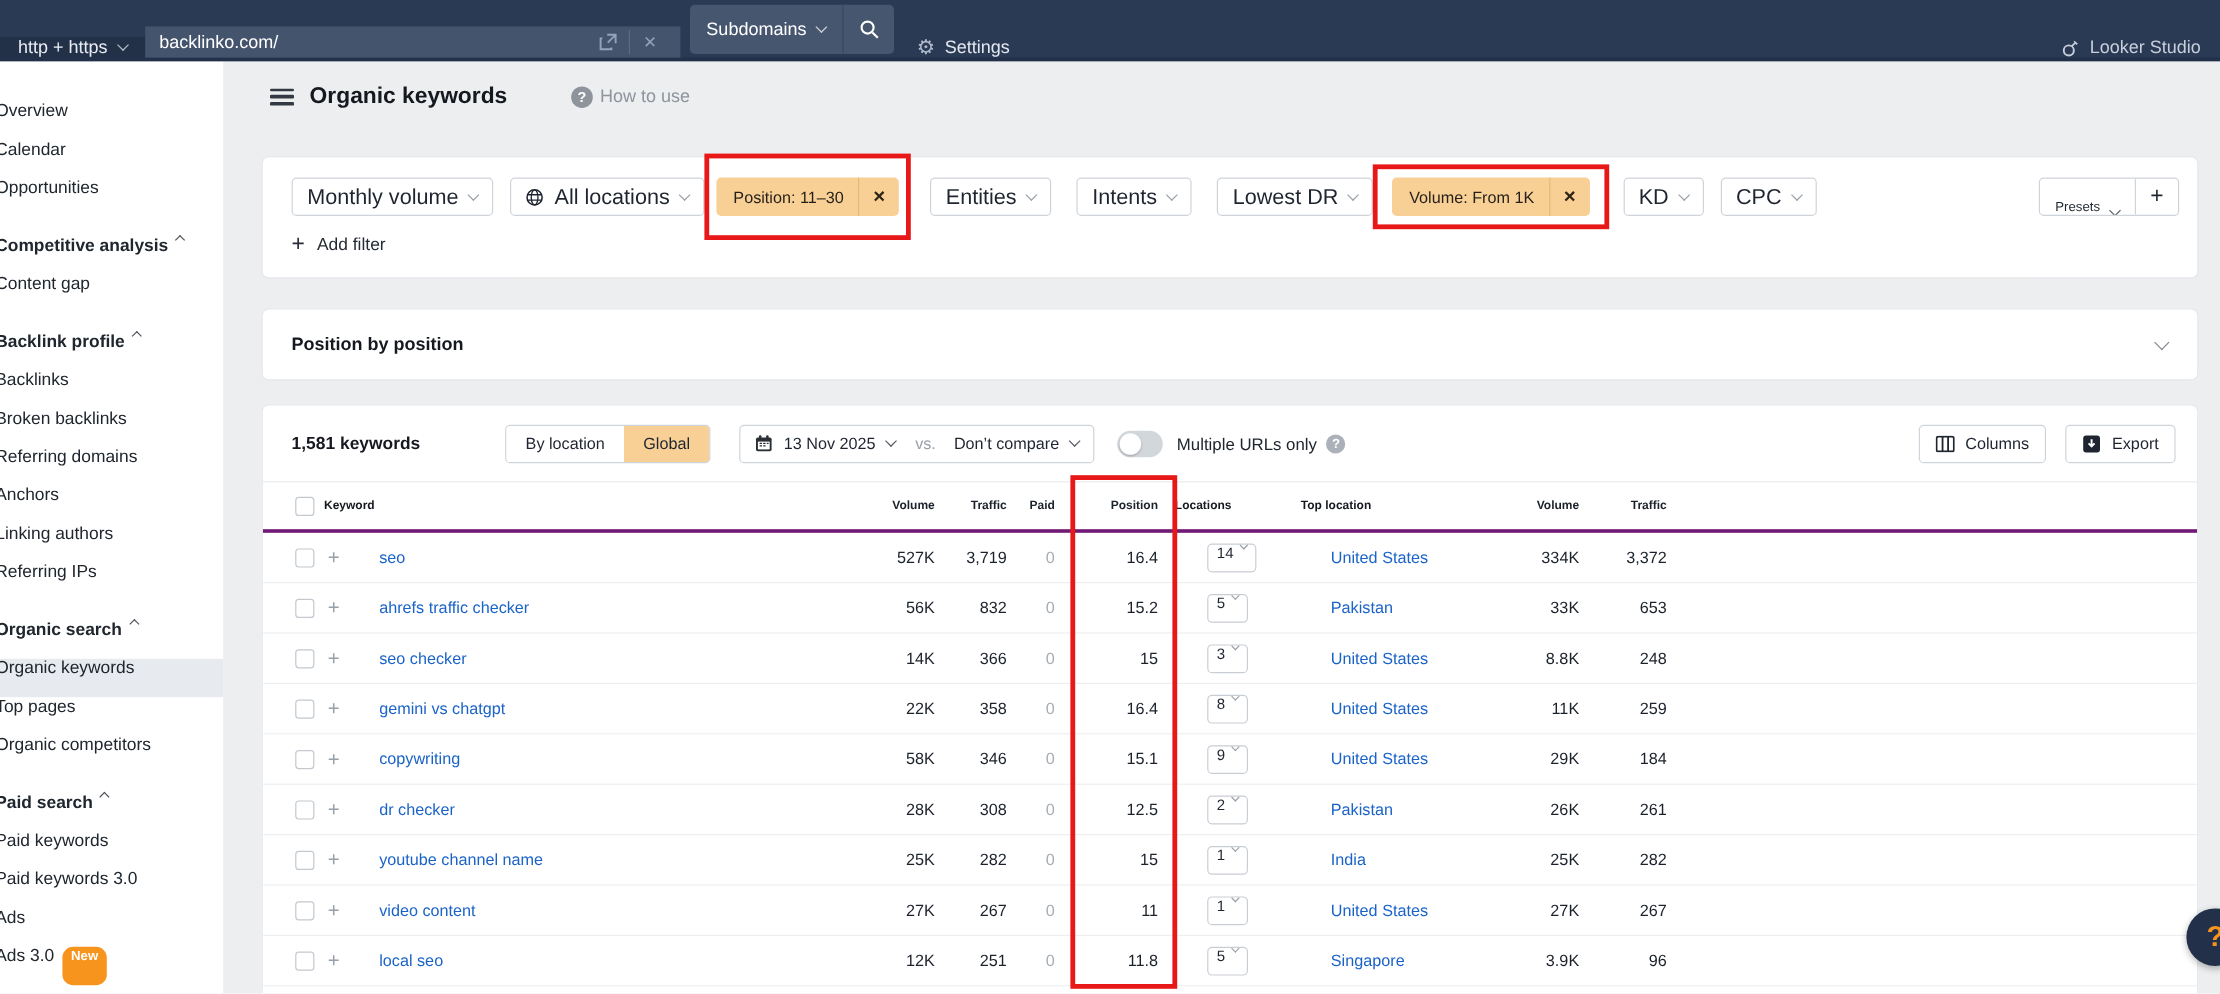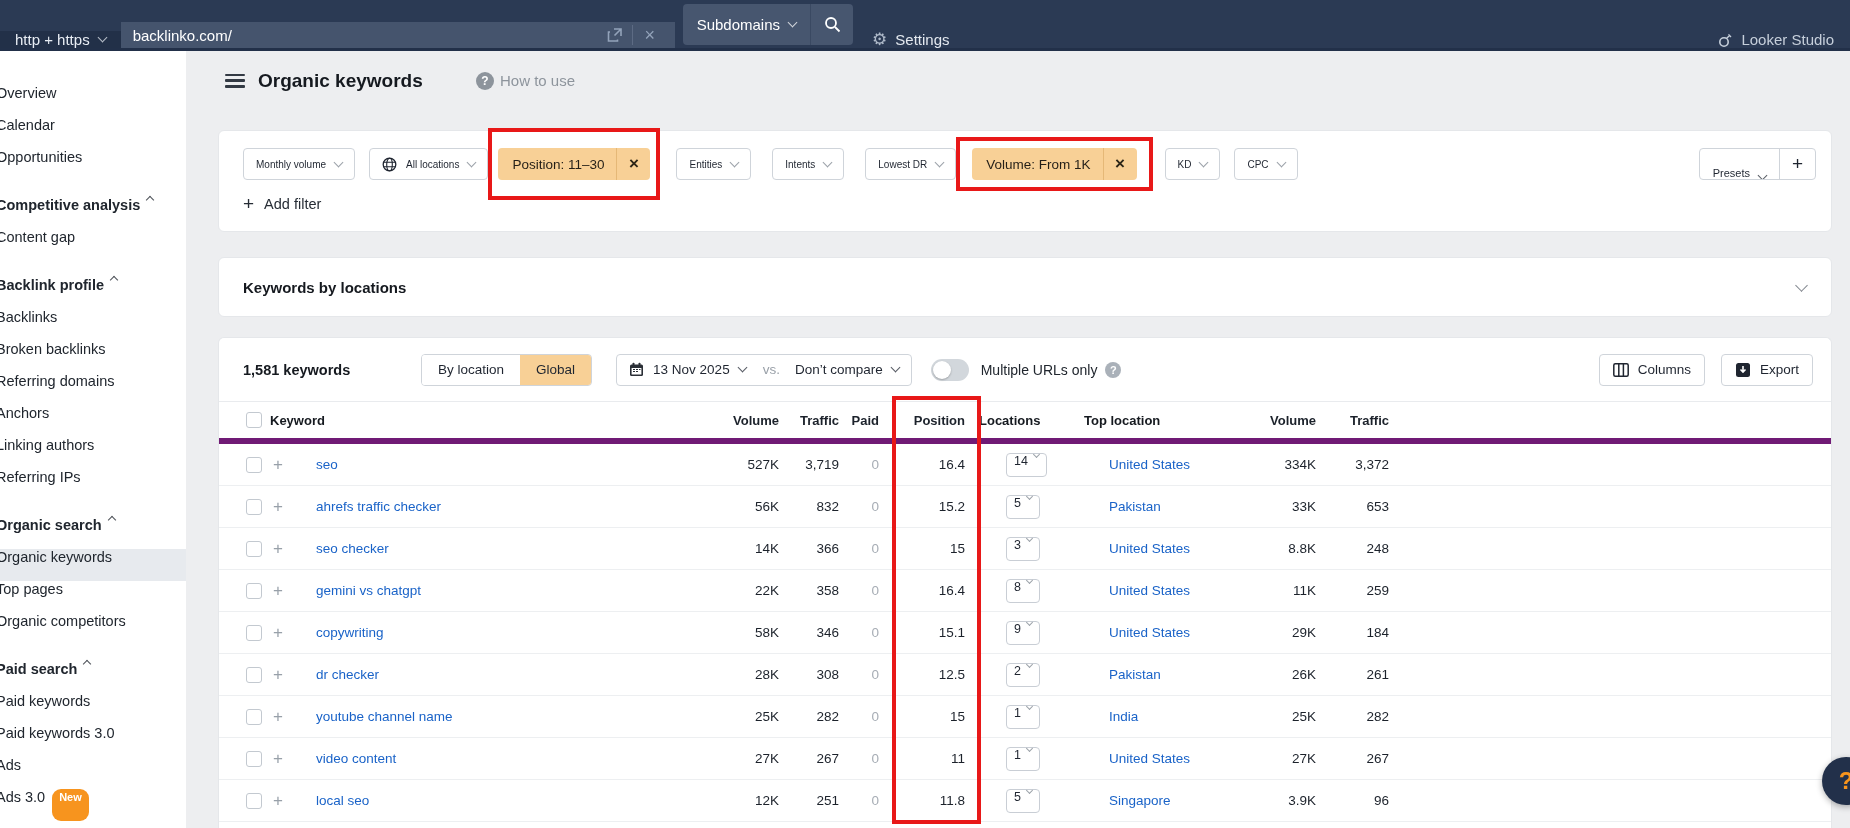--- a/index.html
+++ b/index.html
@@ -7,21 +7,21 @@
   body {
     font-family:"Liberation Sans","DejaVu Sans",sans-serif;
     background:#edeef0; position:relative; color:#1f2530; font-size:14px;
   }
 
   
   .topbar{position:absolute;left:0;top:0;width:1850px;height:51px;background:#2b3a54;
     border-bottom:3px solid #223049;display:flex;align-items:flex-end;z-index:20;}
   .tb-protocol{background:#223048;display:flex;align-items:center;gap:9px;padding:0 15px;
     color:#e8edf4;font-size:15px;cursor:pointer;}
-  .tb-url{background:#45546d;width:554px;display:flex;align-items:center;padding:0 12px;color:#ffffff;font-size:15px;}
+  .tb-url{background:#45546d;width:446px;display:flex;align-items:center;padding:0 12px;color:#ffffff;font-size:15px;}
   .tb-url .spacer{flex:1;}
   .tb-icon{display:flex;align-items:center;justify-content:center;width:26px;height:26px;color:#93a3ba;}
   .tb-divider{width:1px;height:20px;background:#5d6b84;margin:0 4px;}
   .tb-group{margin-left:8px;align-self:center;height:41px;background:#47566f;border-radius:4px;
     display:flex;align-items:stretch;overflow:hidden;}
   .tb-subdomains{display:flex;align-items:center;gap:9px;padding:4px 14px;color:#ffffff;font-size:15px;cursor:pointer;}
   .tb-search{display:flex;align-items:center;justify-content:center;width:43px;border-left:1px solid #3a4962;cursor:pointer;}
   .tb-settings{display:flex;align-items:center;gap:8px;margin-left:19px;color:#e3e8ef;font-size:15px;cursor:pointer;}
   .tb-gear{color:#aeb9c9;font-size:17px;line-height:1;}
   .tb-right{margin-left:auto;display:flex;align-items:center;gap:9px;padding-right:16px;color:#c6cfdb;font-size:15px;cursor:pointer;}
@@ -47,21 +47,21 @@
   .page-title{position:absolute;left:72px;font-size:19px;font-weight:700;color:#15191f;}
   .help-circ{position:absolute;left:290px;width:18px;height:18px;border-radius:50%;background:#8d949c;color:#fff;
     font-size:12px;font-weight:700;display:flex;align-items:center;justify-content:center;cursor:pointer;}
   .howto{position:absolute;left:314px;font-size:15px;color:#8d949c;cursor:pointer;}
 
   
   .card{position:absolute;background:#fff;border:1px solid #e5e7ea;border-radius:6px;}
   .card-filters{left:218px;top:130px;width:1614px;height:102px;}
   .filter-row{display:flex;align-items:center;padding:17px 15px 0 24px;}
   .btn{display:inline-flex;align-items:center;gap:9px;height:32px;padding:0 12px;background:#fff;
-    border:1px solid #cfd4da;border-radius:4px;font-size:10px;color:#1f2530;cursor:pointer;white-space:nowrap;}
+    border:1px solid #cfd4da;border-radius:4px;font-size:18px;color:#1f2530;cursor:pointer;white-space:nowrap;}
   .btn .cdown{color:#7a828c;}
   .chip{display:inline-flex;align-items:center;height:32px;background:#f8d096;border-radius:4px;
     font-size:13.5px;color:#241f18;cursor:pointer;white-space:nowrap;}
   .chip .chip-lbl{padding:0 12px 0 14px;}
   .chip .chip-x{display:flex;align-items:center;justify-content:center;width:34px;height:32px;
     border-left:1px solid #e5b877;font-size:17px;color:#2c2517;font-weight:700;}
   .red-wrap{border:4px solid #e81818;display:inline-flex;}
   .red-wrap.pos{padding:16px 6px;margin:-20px 0;justify-content:flex-end;}
   .red-wrap.vol{padding:7px 12px;margin:-11px 0;}
   .ml14{margin-left:14px;} .ml16{margin-left:16px;} .ml12{margin-left:12px;} .ml21{margin-left:21px;}
@@ -91,21 +91,21 @@
   .help-sm{margin-left:8px;width:16px;height:16px;border-radius:50%;background:#aab1b9;color:#fff;font-size:11px;font-weight:700;
     display:flex;align-items:center;justify-content:center;cursor:pointer;flex:none;}
   .tb-btn{display:inline-flex;align-items:center;gap:9px;height:32px;padding:0 13px;border:1px solid #cfd4da;border-radius:4px;
     background:#fff;font-size:13.5px;cursor:pointer;}
   .tb-btn.cols{margin-left:auto;}
   .tb-btn.exp{margin-left:16px;margin-right:4px;}
 
   
   .tgrid{display:grid;grid-template-columns:24px 32px 387px 90px 60px 40px 86px 95px 210px 46px 73px 1fr;
     align-items:center;padding-left:27px;}
-  .thead{height:43px;border-top:1px solid #e9ebee;border-bottom:6px solid #701a75;font-weight:700;font-size:13px;color:#15191f;}
+  .thead{height:43px;border-top:1px solid #e9ebee;border-bottom:3px solid #701a75;font-weight:700;font-size:10px;color:#15191f;}
   .trow{height:42px;border-bottom:1px solid #edeff1;font-size:13.5px;}
   .num{text-align:right;color:#1c222b;}
   .num.gray{color:#a7adb5;}
   .th-keyword{grid-column:2/4;}
   .th-loc{padding-left:14px;}
   .th-toploc{padding-left:24px;}
   .cb{width:16px;height:16px;border:1.5px solid #c3c9d0;border-radius:3px;background:#fff;cursor:pointer;}
   .rowplus{color:#98a0a9;font-size:17px;font-weight:400;cursor:pointer;width:16px;text-align:center;}
   a.kwlink{color:#1a63c8;text-decoration:none;cursor:pointer;}
   .kwcell{padding-left:14px;}
@@ -326,21 +326,21 @@
       <div class="presets-plus">+</div>
     </div>
   </div>
   <div class="add-filter">
     <span class="plus">+</span>
     <span>Add filter</span>
   </div>
 </div>
 
 <div class="card card-kbp">
-  <div class="kbp-title">Keywords by locations</div>
+  <div class="kbp-title">Position by position</div>
   <div class="kbp-chev">
       <span class="cdown" style="width:9px;height:9px;"></span>
     </div>
 </div>
 
 <div class="card card-table">
   <div class="toolbar">
     <div class="kw-count">1,581 keywords</div>
     <div class="seg">
       <div class="seg-opt">By location</div>

